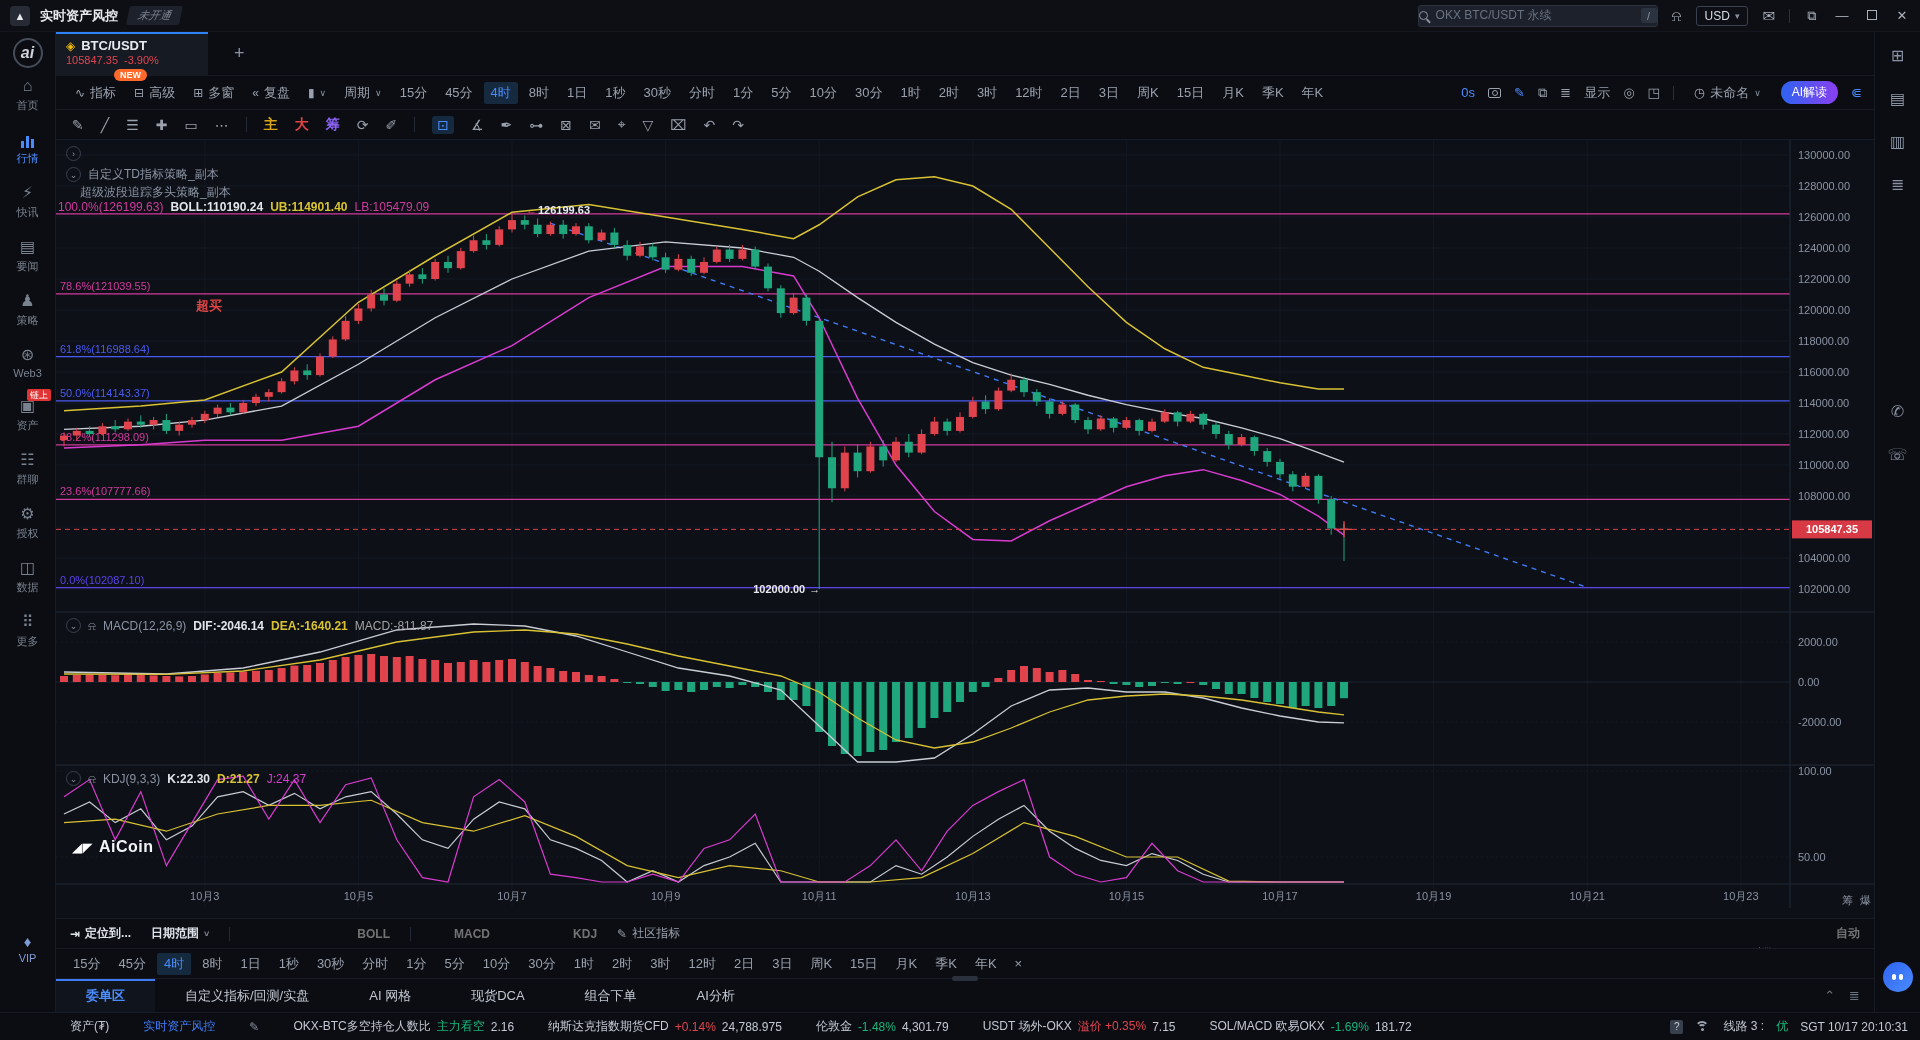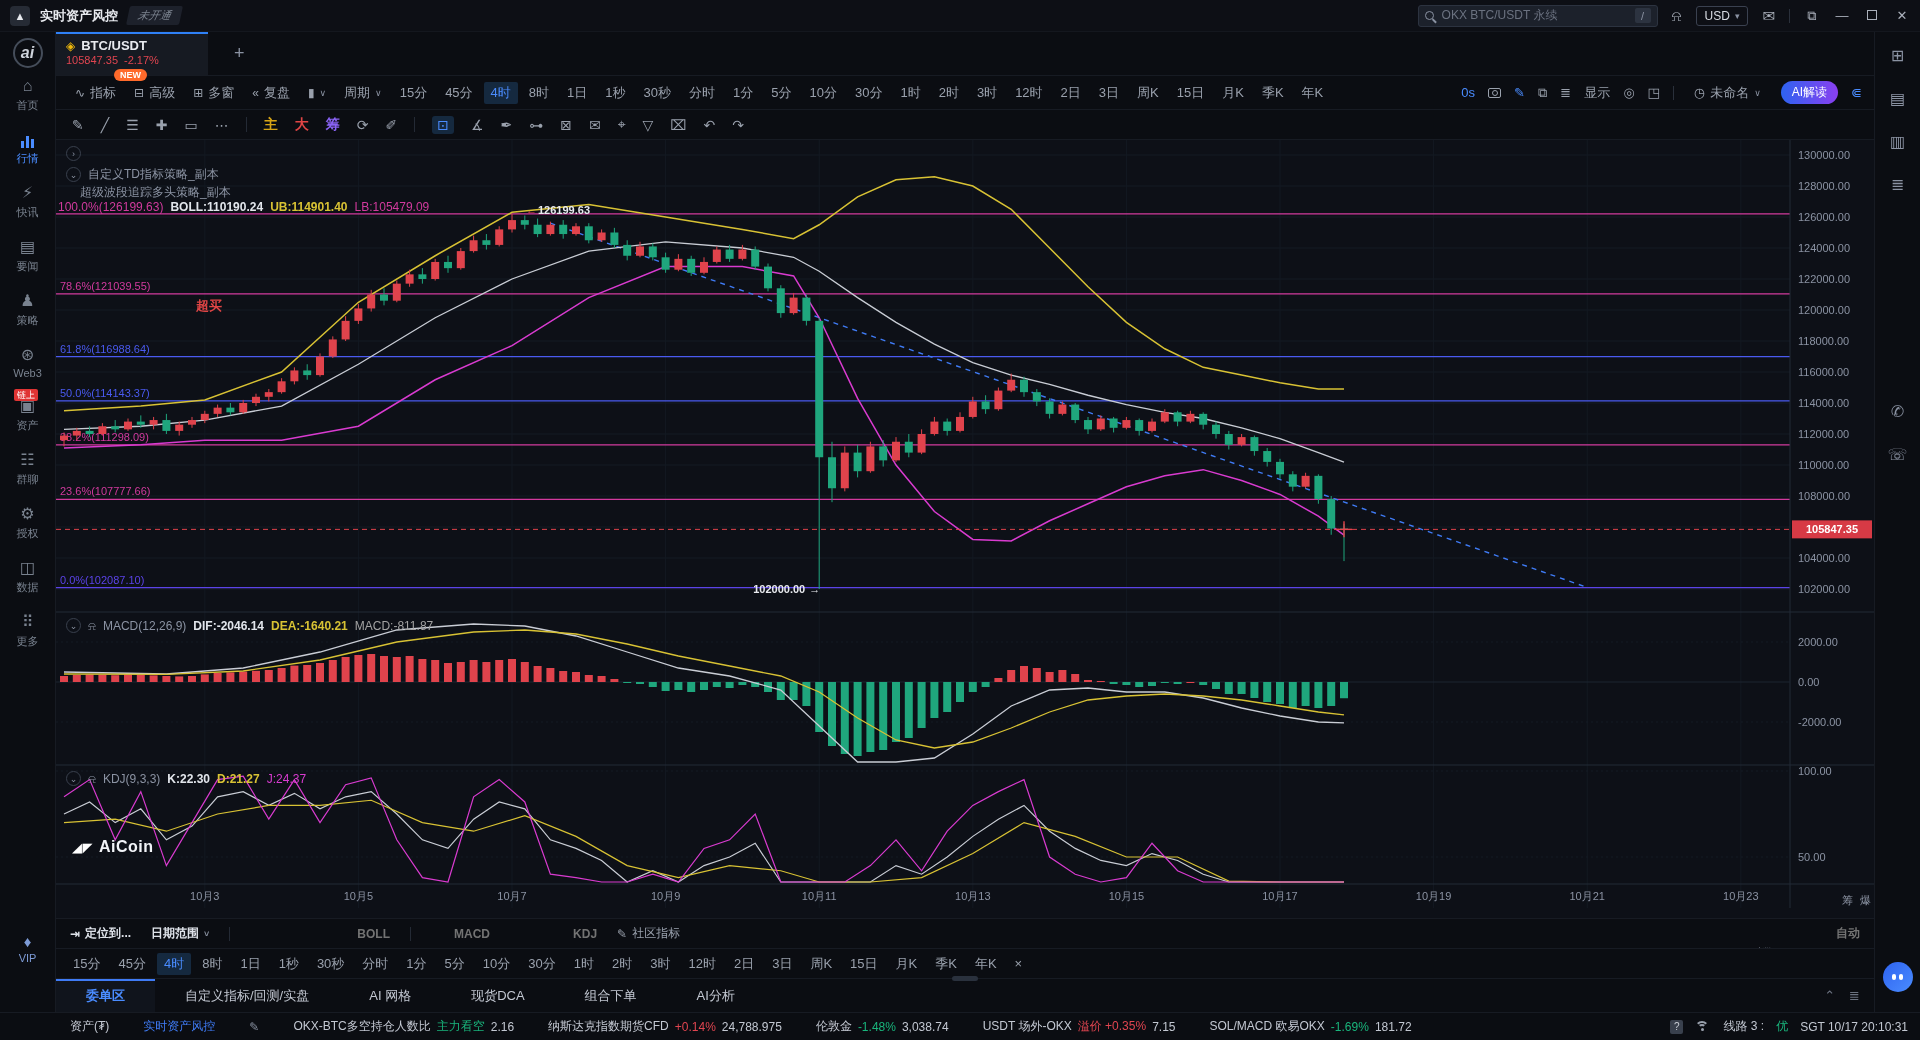--- a/index.html
+++ b/index.html
@@ -5,40 +5,40 @@
   html,body{margin:0;padding:0;background:#0b0d12;width:1920px;height:1040px;overflow:hidden;
     font-family:"Liberation Sans","DejaVu Sans",sans-serif;color:#c3c8d2;-webkit-font-smoothing:antialiased;}
   *{box-sizing:border-box;}
   
   #titlebar{height:32px;background:#0d0f15;display:flex;align-items:center;justify-content:space-between;padding:0 10px;border-bottom:1px solid #14171e;}
   .tb-left{display:flex;align-items:center;gap:10px;}
   .app-icon{width:20px;height:20px;border-radius:4px;background:#262b35;color:#e8eaef;font-size:11px;display:flex;align-items:center;justify-content:center;}
   .app-title{font-size:13px;font-weight:bold;color:#e8eaef;}
   .app-badge{background:#1d212b;color:#7b838f;font-size:11px;font-style:italic;padding:2px 10px;transform:skewX(-12deg);border-radius:2px;}
   .tb-right{display:flex;align-items:center;gap:14px;}
-  .searchbox{display:flex;align-items:center;gap:8px;background:#1c212b;border:1px solid #2c3340;border-radius:3px;height:22px;width:240px;padding:0 6px;color:#6b7280;font-size:12px;}
+  .searchbox{display:flex;align-items:center;gap:8px;background:#1c212b;border:1px solid #2c3340;border-radius:3px;height:22px;width:240px;padding:0 0;color:#6b7280;font-size:12px;}
   .s-icon{width:9px;height:9px;border:1.5px solid #8b93a3;border-radius:50%;position:relative;flex:none;}
   .s-icon::after{content:"";position:absolute;width:5px;height:1.5px;background:#8b93a3;transform:rotate(45deg);right:-4px;bottom:-2px;}
   .searchbox .kbd{margin-left:auto;background:#2c3340;border-radius:2px;width:16px;height:15px;display:flex;align-items:center;justify-content:center;color:#8b93a3;font-size:11px;}
   .tb-ic{color:#aab0bb;font-size:15px;}
   .usd-btn{border:1px solid #3a4150;border-radius:3px;color:#d7dbe2;font-size:12px;padding:2px 8px;display:flex;gap:5px;align-items:center;}
   .caret{font-size:9px;color:#8b93a3;}
   .vsep{width:1px;height:14px;background:#2a303b;}
   .win-ic{color:#aab0bb;font-size:13px;width:16px;text-align:center;}
   .maxbox{width:10px;height:10px;border:1.5px solid #aab0bb;display:inline-block;}
   
   #app{display:flex;height:980px;}
   #sidebar{width:56px;background:#0b0d12;border-right:1px solid #171b23;display:flex;flex-direction:column;align-items:center;padding-top:6px;flex:none;}
   .logo-circle{width:30px;height:30px;border-radius:50%;border:2px solid #454d5a;color:#cfd4dc;font-weight:bold;font-style:italic;font-size:16px;display:flex;align-items:center;justify-content:center;margin-bottom:10px;}
   .sb-item{display:flex;flex-direction:column;align-items:center;gap:3px;color:#79828f;font-size:11px;margin-bottom:19px;position:relative;width:100%;}
   .sb-item .ic{font-size:16px;line-height:16px;height:17px;}
   .sb-item.active{color:#4a8cff;}
   .sb-bars{display:flex;align-items:flex-end;gap:2px;height:16px;}
   .sb-bars i{width:3px;background:currentColor;display:block;}
-  .sb-badge{position:absolute;top:-9px;right:17px;background:#e03434;color:#fff;font-size:9px;padding:0 3px;border-radius:2px;line-height:12px;}
+  .sb-badge{position:absolute;top:-9px;right:4px;background:#e03434;color:#fff;font-size:9px;padding:0 3px;border-radius:2px;line-height:12px;}
   .sb-vip{margin-top:auto;margin-bottom:48px;display:flex;flex-direction:column;align-items:center;gap:2px;color:#7d9bd6;font-size:11px;}
   .sb-vip .ic{font-size:15px;}
   #maincol{flex:1;display:flex;flex-direction:column;min-width:0;}
   #rightbar{width:46px;background:#0b0d12;border-left:1px solid #171b23;display:flex;flex-direction:column;align-items:center;padding:14px 0 20px;gap:24px;flex:none;}
   #rightbar .ric{color:#8b93a3;font-size:16px;}
   #rightbar .gap{height:160px;}
   .robot{margin-top:auto;width:30px;height:30px;border-radius:50%;background:linear-gradient(135deg,#2e63f0,#4a8cff);display:flex;align-items:center;justify-content:center;gap:3px;}
   .robot i{width:4px;height:6px;background:#fff;border-radius:2px;display:block;}
   
   #tabrow{height:44px;background:#0b0d12;border-bottom:1px solid #171b23;display:flex;align-items:stretch;}
@@ -198,21 +198,21 @@
 
   <div id="maincol">
     <div id="tabrow">
       <div class="sym-tab">
         <div class="sym-top">
           <span class="binance">◈</span>
           <span>BTC/USDT</span>
         </div>
         <div class="sym-sub">
           <span>105847.35</span>
-          <span>-2.17%</span>
+          <span>-3.90%</span>
         </div>
         <span class="new-badge">NEW</span>
       </div>
       <span class="addtab">+</span>
     </div>
 
     <div id="toolbar">
         <span class="tbtn">
           <span class="ic">∿</span>
           <span>指标</span>
@@ -849,21 +849,21 @@
       <span class="t">2.16</span>
     </div>
     <div class="seg">
       <span class="t">纳斯达克指数期货CFD</span>
       <span class="r">+0.14%</span>
       <span class="t">24,788.975</span>
     </div>
     <div class="seg">
       <span class="t">伦敦金</span>
       <span class="g">-1.48%</span>
-      <span class="t">3,038.74</span>
+      <span class="t">4,301.79</span>
     </div>
     <div class="seg">
       <span class="t">USDT 场外-OKX</span>
       <span class="r">溢价 +0.35%</span>
       <span class="t">7.15</span>
     </div>
     <div class="seg">
       <span class="t">SOL/MACD 欧易OKX</span>
       <span class="g">-1.69%</span>
       <span class="t">181.72</span>

